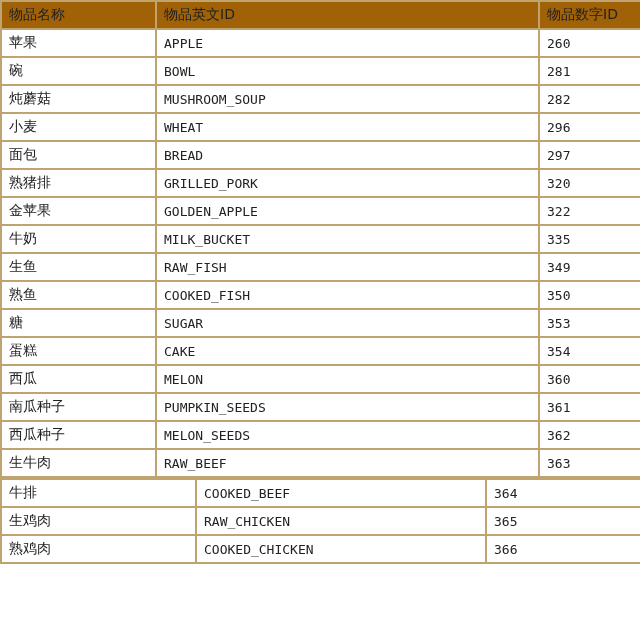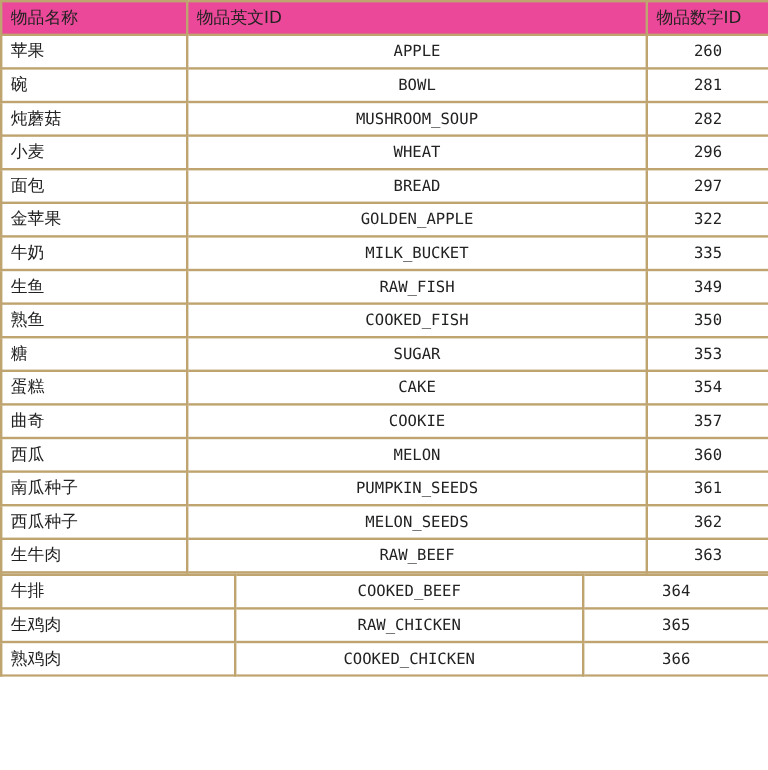--- a/index.html
+++ b/index.html
@@ -22,33 +22,32 @@
     height: 26px;
     vertical-align: middle;
     overflow: hidden;
     white-space: nowrap;
     color: #222222;
     background: #ffffff;
     text-align: left;
   }
   thead th {
     font-weight: normal;
-    background: #ec4899;
+    background: #a16207;
     font-family: "DejaVu Sans", "Liberation Sans", sans-serif;
     font-size: 14px;
   }
   td.cell-name {
     font-family: "DejaVu Sans", "Liberation Sans", sans-serif;
     font-size: 14px;
     margin-top: 24px;
   }
   td.cell-eng, td.cell-num {
     font-family: "DejaVu Sans Mono", "Liberation Mono", monospace;
     font-size: 13px;
-    text-align: center;
   }
 </style>
 </head>
 <body>
 
 <div class="page">
 
   <table>
     <colgroup>
       <col style="width:155px">
@@ -82,20 +81,25 @@
           <td class="cell-name">小麦</td>
           <td class="cell-eng">WHEAT</td>
           <td class="cell-num">296</td>
         </tr>
         <tr>
           <td class="cell-name">面包</td>
           <td class="cell-eng">BREAD</td>
           <td class="cell-num">297</td>
         </tr>
         <tr>
+          <td class="cell-name">熟猪排</td>
+          <td class="cell-eng">GRILLED_PORK</td>
+          <td class="cell-num">320</td>
+        </tr>
+        <tr>
           <td class="cell-name">金苹果</td>
           <td class="cell-eng">GOLDEN_APPLE</td>
           <td class="cell-num">322</td>
         </tr>
         <tr>
           <td class="cell-name">牛奶</td>
           <td class="cell-eng">MILK_BUCKET</td>
           <td class="cell-num">335</td>
         </tr>
         <tr>
@@ -110,25 +114,20 @@
         </tr>
         <tr>
           <td class="cell-name">糖</td>
           <td class="cell-eng">SUGAR</td>
           <td class="cell-num">353</td>
         </tr>
         <tr>
           <td class="cell-name">蛋糕</td>
           <td class="cell-eng">CAKE</td>
           <td class="cell-num">354</td>
-        </tr>
-        <tr>
-          <td class="cell-name">曲奇</td>
-          <td class="cell-eng">COOKIE</td>
-          <td class="cell-num">357</td>
         </tr>
         <tr>
           <td class="cell-name">西瓜</td>
           <td class="cell-eng">MELON</td>
           <td class="cell-num">360</td>
         </tr>
         <tr>
           <td class="cell-name">南瓜种子</td>
           <td class="cell-eng">PUMPKIN_SEEDS</td>
           <td class="cell-num">361</td>

